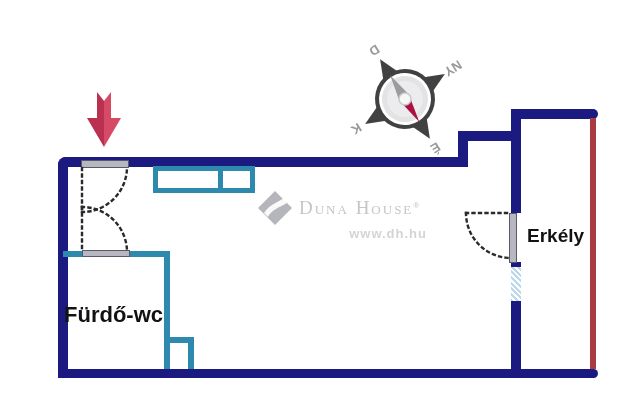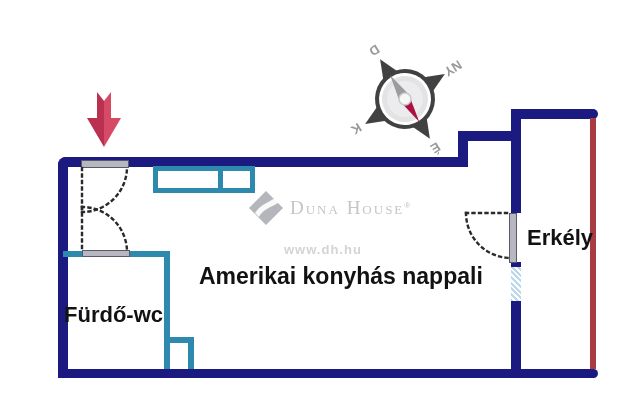--- a/index.html
+++ b/index.html
@@ -15,27 +15,27 @@
   
   .window{
     position:absolute;background:repeating-linear-gradient(45deg,#bcd9eb 0,#bcd9eb 2px,#ffffff 2px,#ffffff 4px);
   }
   .counter{position:absolute;border:5px solid #2e89ae;box-sizing:border-box;background:transparent;}
   .counter-divider{position:absolute;top:0;bottom:0;width:5px;background:#2e89ae;}
   
   .room-label{position:absolute;color:#121212;font-weight:bold;white-space:nowrap;}
   .label-living{left:199px;top:263px;font-size:23px;}
   .label-bath{left:64px;top:302px;font-size:22px;}
-  .label-balcony{left:527px;top:225px;font-size:22px;}
+  .label-balcony{left:527px;top:225px;font-size:19px;}
   
-  .watermark{position:absolute;left:248px;top:190px;width:170px;color:#c5c5ca;}
+  .watermark{position:absolute;left:257px;top:190px;width:170px;color:#c5c5ca;}
   .wm-row{display:flex;align-items:center;}
   .wm-text{font-family:"Liberation Serif", serif;font-variant:small-caps;font-size:19px;letter-spacing:2px;color:#c5c5ca;line-height:1;}
   .wm-reg{font-size:8px;vertical-align:super;color:#c5c5ca;}
-  .wm-url{font-size:13px;font-weight:bold;color:#d4d4d8;letter-spacing:1px;text-align:left;margin-top:16px;margin-left:36px;}
+  .wm-url{font-size:13px;font-weight:bold;color:#d4d4d8;letter-spacing:1px;text-align:right;margin-top:0;margin-left:36px;}
   svg{position:absolute;left:0;top:0;}
 </style>
 </head>
 <body>
 
 <div id="stage">
 
   <div class="watermark">
     <div class="wm-row">
       <svg width="36" height="36" style="position:static" viewBox="0 0 36 36">
@@ -106,17 +106,16 @@
       <circle cx="0" cy="0" r="6" fill="#f7f7f7" stroke="#c9c9c9" stroke-width="1.5"></circle>
       <g font-family="Liberation Sans, sans-serif" font-size="13" font-weight="bold" fill="#9a9a9a" text-anchor="middle">
         <text x="0" y="-53">É</text>
         <text x="57" y="5">K</text>
         <text x="0" y="62">D</text>
         <text x="-57" y="5">NY</text>
       </g>
     </g>
   </svg>
 
-  <div class="room-label label-living">Amerikai konyhás nappali</div>
   <div class="room-label label-bath">Fürdő-wc</div>
   <div class="room-label label-balcony">Erkély</div>
 
 </div>
 
 </body></html>

